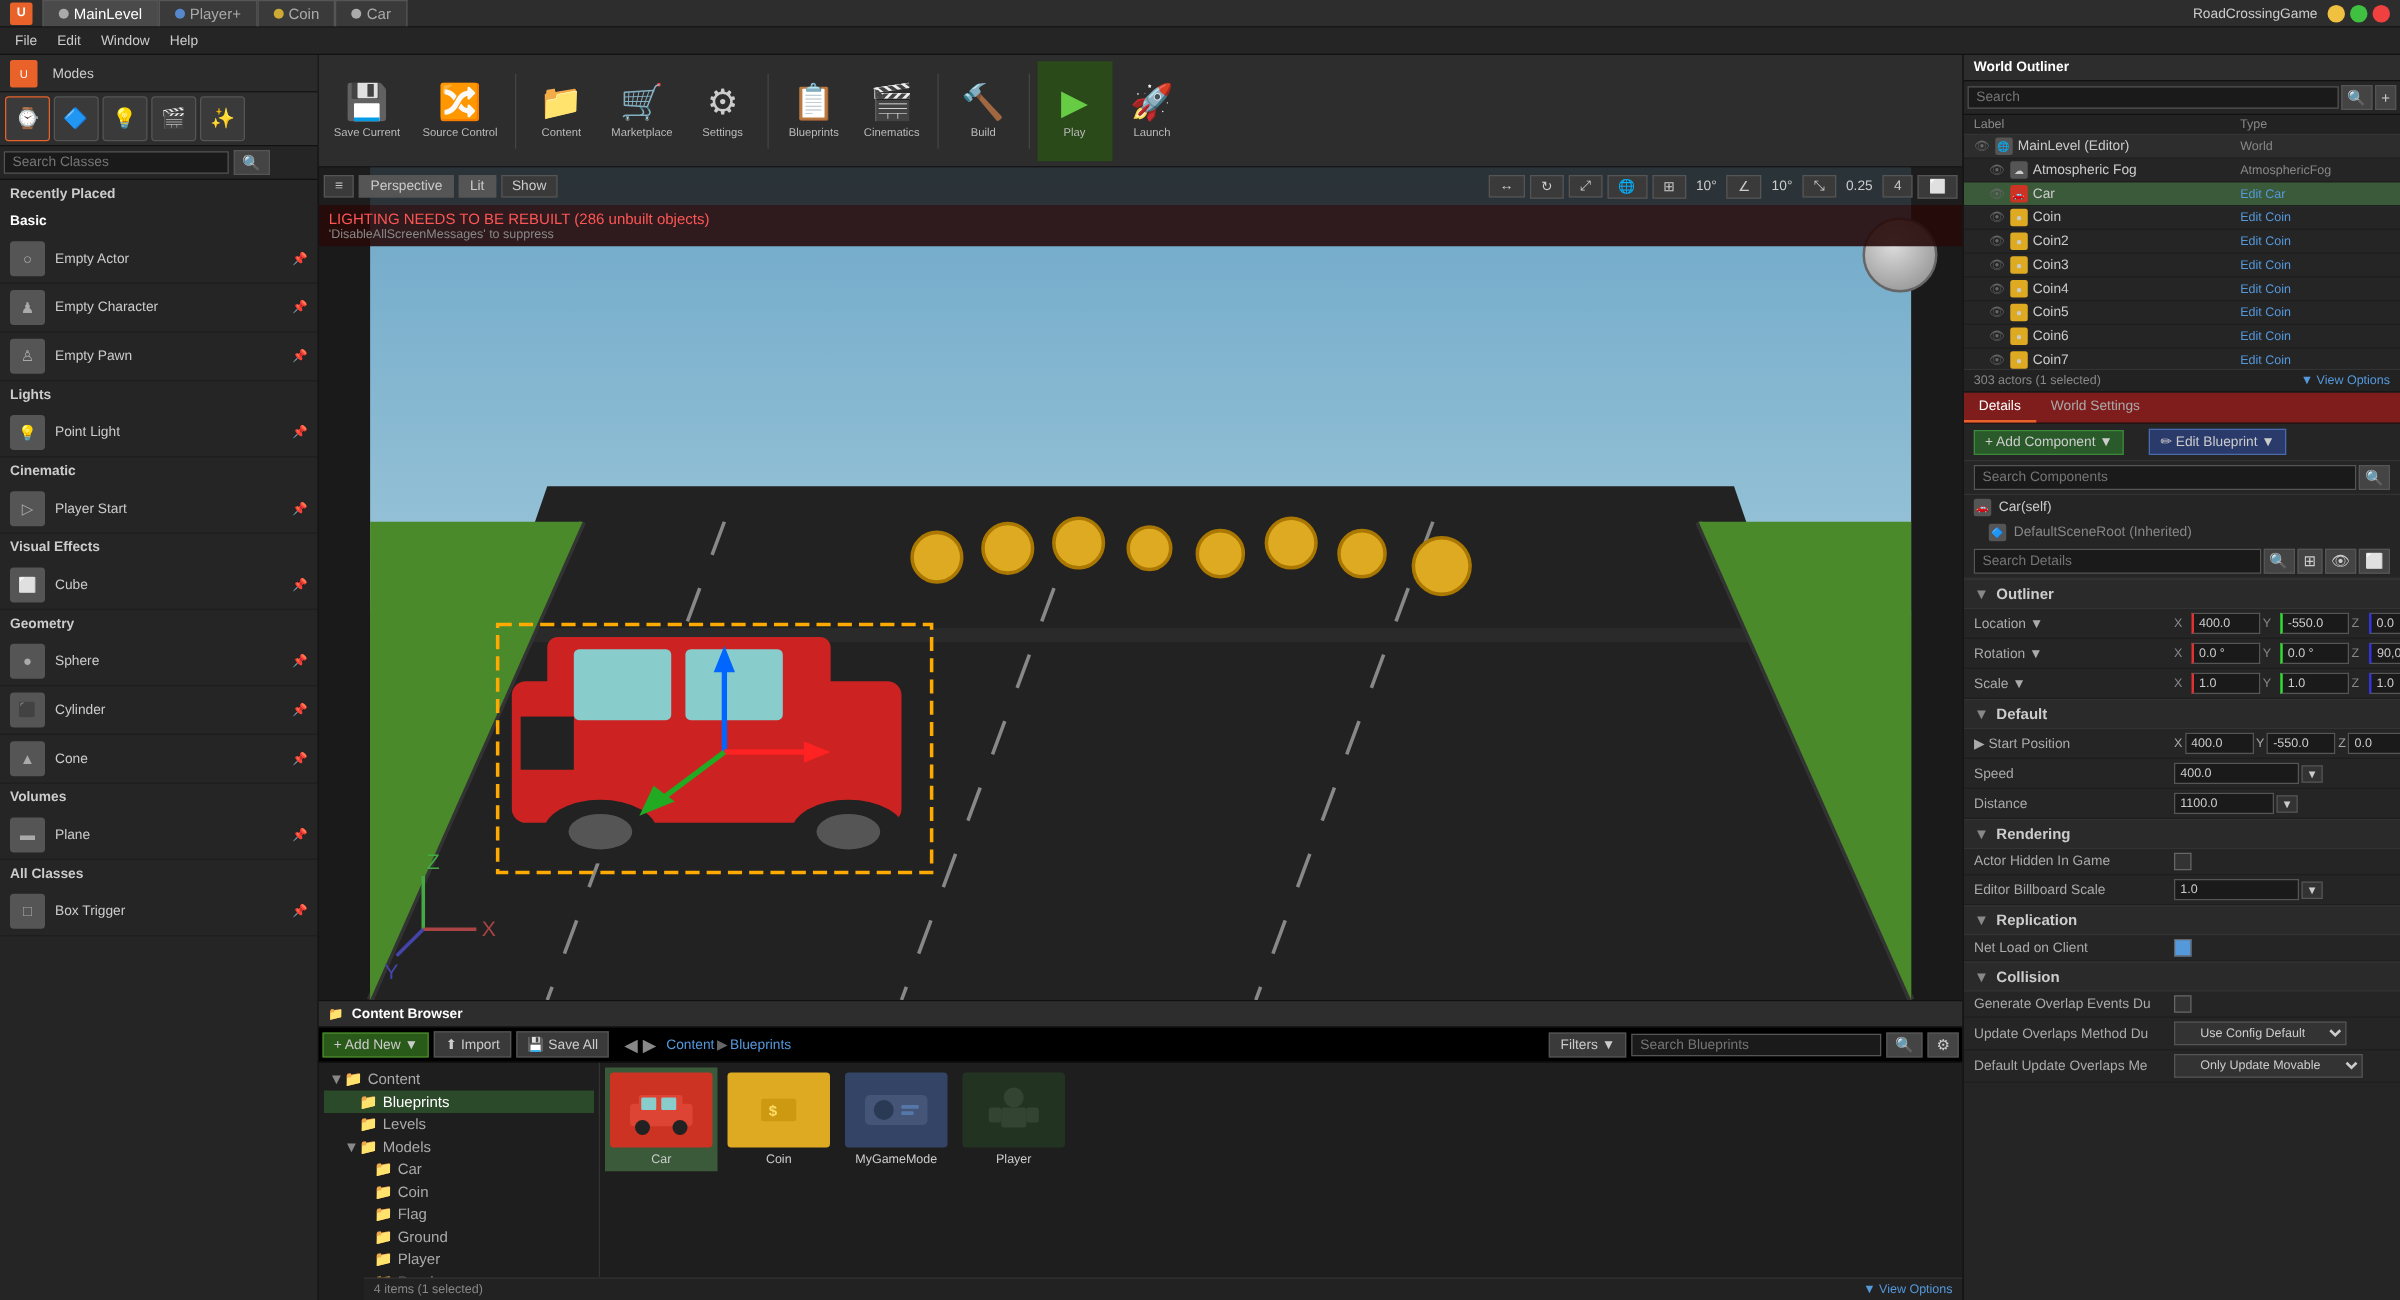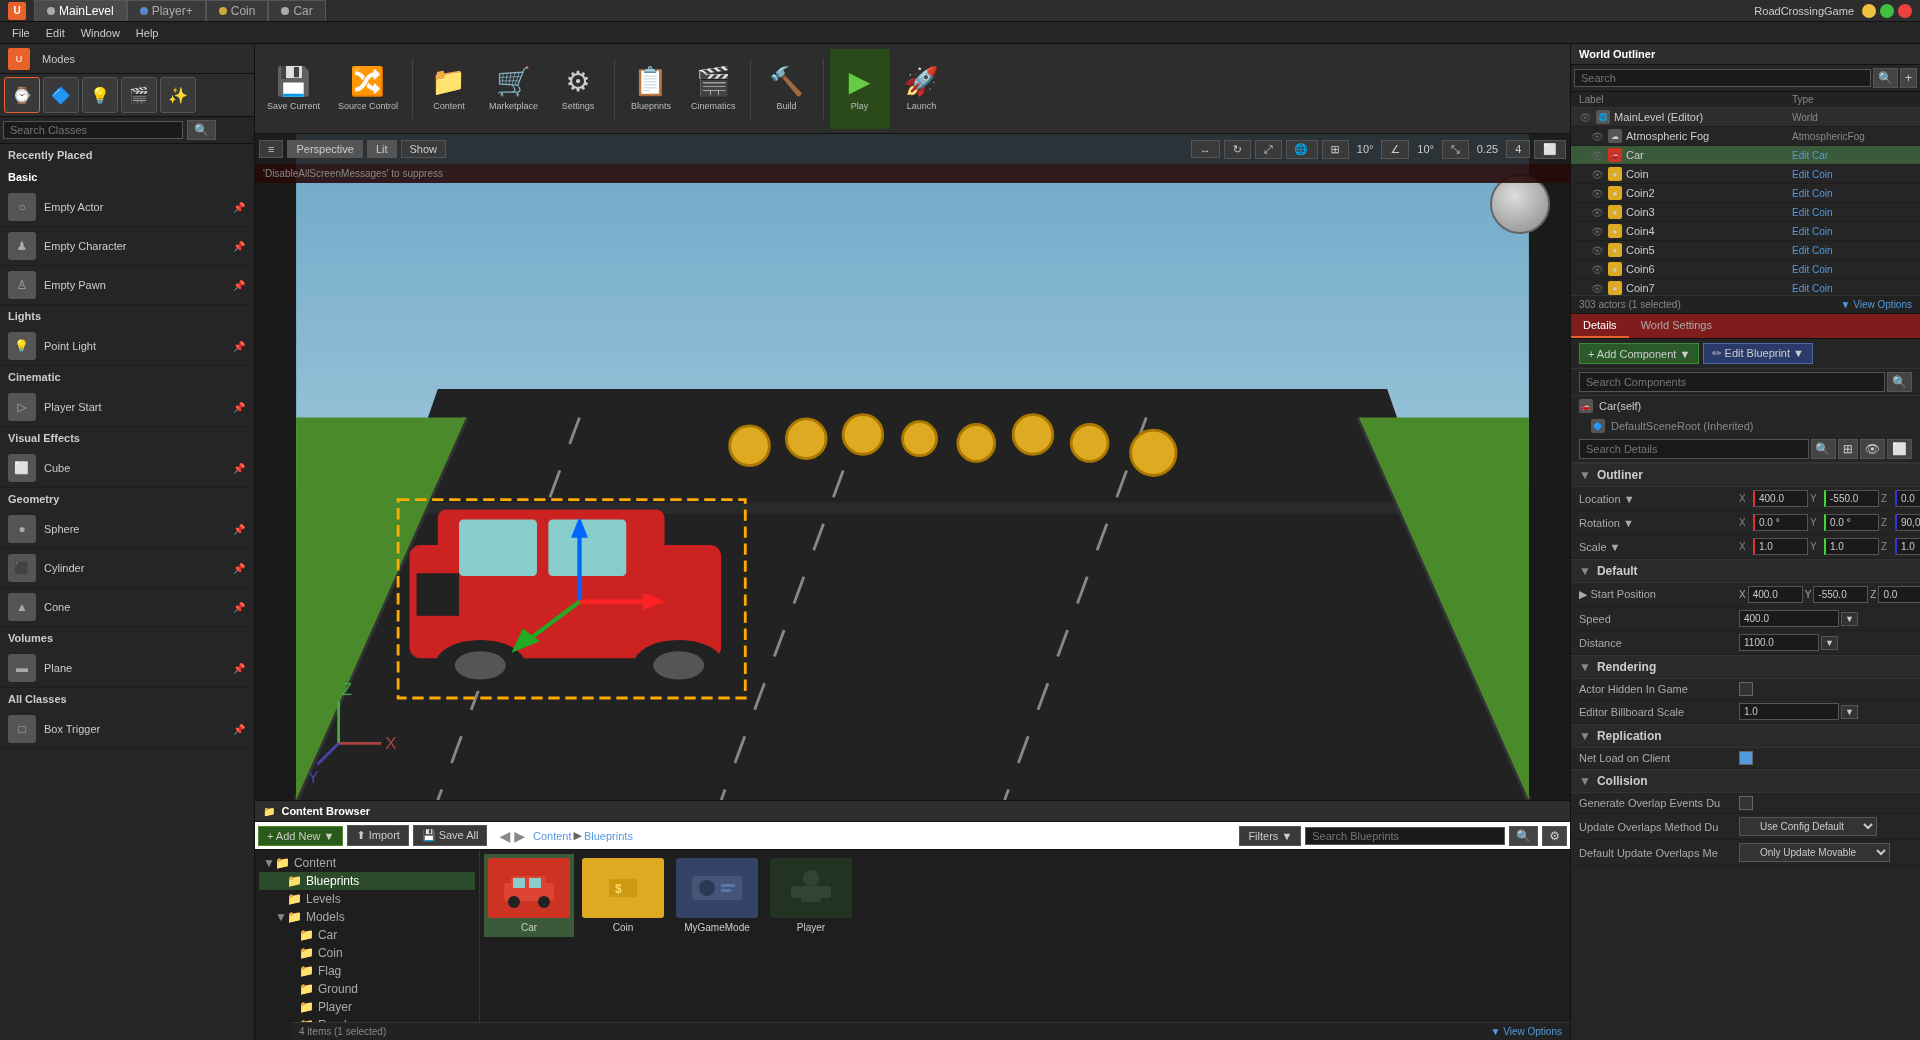--- a/index.html
+++ b/index.html
@@ -116,35 +116,35 @@
     .dp-input { background: #1a1a1a; border: 1px solid #555; color: #ccc; padding: 2px 4px; font-size: 10px; width: 55px; }
     .dp-input.x { border-left: 2px solid #dd3333; }
     .dp-input.y { border-left: 2px solid #33dd33; }
     .dp-input.z { border-left: 2px solid #3333dd; }
     .dp-coord-label { color: #888; font-size: 10px; width: 12px; }
     .dp-section { background: #2a2a2a; padding: 4px 8px; font-size: 11px; color: #ccc; font-weight: bold; display: flex; align-items: center; cursor: pointer; border-bottom: 1px solid #333; border-top: 1px solid #333; }
     .dp-section .sec-arrow { margin-right: 6px; color: #888; }
     .dp-checkbox { width: 14px; height: 14px; background: #333; border: 1px solid #666; display: inline-block; cursor: pointer; }
     .dp-checkbox.checked { background: #5599dd; }
     .dp-select { background: #333; border: 1px solid #555; color: #ccc; padding: 2px 16px; font-size: 10px; cursor: pointer; }
-    .dp-action-row { display: flex; gap: 4px; padding: 4px 8px; border-bottom: 1px solid #333; }
+    .dp-action-row { display: flex; gap: 20px; padding: 4px 8px; border-bottom: 1px solid #333; align-items: center; }
     .dp-btn-green { background: #2a5a2a; border: 1px solid #3a8a3a; color: #ccc; padding: 3px 8px; cursor: pointer; font-size: 11px; display: flex; align-items: center; gap: 4px; }
     .dp-btn-blue { background: #2a3a6a; border: 1px solid #4a6aaa; color: #ccc; padding: 3px 8px; cursor: pointer; font-size: 11px; display: flex; align-items: center; gap: 4px; }
     .dp-comp-row { padding: 3px 8px; display: flex; align-items: center; cursor: pointer; }
     .dp-comp-icon { width: 14px; height: 14px; background: #555; border-radius: 2px; margin-right: 6px; display: flex; align-items: center; justify-content: center; font-size: 8px; }
     .dp-comp-label { color: #ccc; font-size: 11px; }
     .dp-comp-label.inherited { color: #888; }
     .dp-search-row { padding: 3px 8px; display: flex; gap: 2px; border-bottom: 1px solid #333; }
     .dp-search-row input { background: #1a1a1a; border: 1px solid #555; color: #ccc; padding: 2px 6px; flex: 1; font-size: 11px; }
 
     
     #content-browser { height: 240px; background: #1e1e1e; border-top: 1px solid #111; display: flex; flex-direction: column; }
     #cb-header { background: #2d2d2d; padding: 4px 8px; display: flex; align-items: center; gap: 6px; border-bottom: 1px solid #111; }
     #cb-title { color: #fff; font-size: 11px; font-weight: bold; }
-    #cb-toolbar { display: flex; align-items: center; padding: 3px; gap: 4px; border-bottom: 1px solid #111; background: #ffffff; }
+    #cb-toolbar { display: flex; align-items: center; padding: 3px; gap: 4px; border-bottom: 1px solid #111; background: #000000; }
     .cb-btn { background: #3a3a3a; border: 1px solid #555; color: #ccc; padding: 3px 8px; cursor: pointer; font-size: 11px; display: flex; align-items: center; gap: 3px; }
     .cb-btn.green { background: #2a5a1a; border-color: #4a8a2a; }
     #cb-body { display: flex; flex: 1; overflow: hidden; }
     #cb-tree { width: 225px; border-right: 1px solid #333; overflow-y: auto; padding: 4px; }
     .tree-item { display: flex; align-items: center; padding: 2px 4px; cursor: pointer; font-size: 11px; color: #aaa; }
     .tree-item.selected { background: #2a4a2a; color: #fff; }
     .tree-item .tree-arrow { width: 12px; color: #888; }
     .tree-item .tree-folder { margin-right: 4px; color: #cc9a33; }
     #cb-assets { flex: 1; overflow-y: auto; display: flex; flex-wrap: wrap; align-content: flex-start; padding: 4px; gap: 4px; }
     .asset-item { width: 90px; cursor: pointer; padding: 4px; text-align: center; }
@@ -365,20 +365,21 @@
           <span style="color:#ccc;font-size:11px;padding:0 4px;">10°</span>
           <button class="vp-btn">∠</button>
           <span style="color:#ccc;font-size:11px;padding:0 4px;">10°</span>
           <button class="vp-btn">⤡</button>
           <span style="color:#ccc;font-size:11px;padding:0 4px;">0.25</span>
           <button class="vp-btn">4</button>
           <button class="vp-btn">⬜</button>
         </div>
 
         <div id="vp-warning">
+          <div class="warning-text">LIGHTING NEEDS TO BE REBUILT (286 unbuilt objects)</div>
           <div class="suppress-text">'DisableAllScreenMessages' to suppress</div>
         </div>
 
         <svg id="scene-svg" viewBox="0 0 870 470" xmlns="http://www.w3.org/2000/svg">
 
           <defs>
             <linearGradient id="skyGrad" x1="0" y1="0" x2="0" y2="1">
               <stop offset="0%" stop-color="#6ea8c8"></stop>
               <stop offset="50%" stop-color="#99c4d8"></stop>
               <stop offset="70%" stop-color="#88bb77"></stop>

